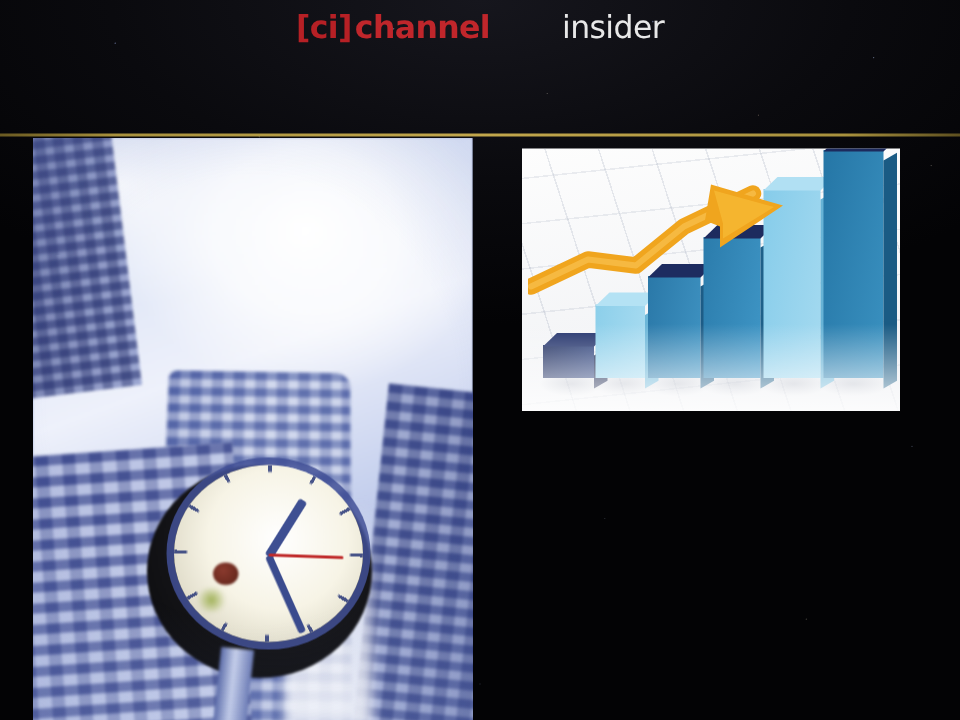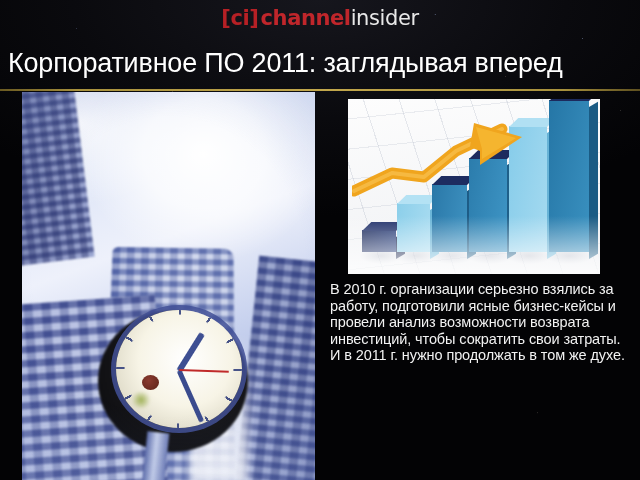--- a/index.html
+++ b/index.html
@@ -75,20 +75,21 @@
     font-style: normal;
   }
   .logo .channel {
     color: #c0262b;
     font-weight: bold;
     margin-left: 2px;
   }
   .logo .insider {
     color: #e8e8e8;
     font-weight: normal;
+    padding-left: 48px;
   }
 
   
   .title-band {
     position: absolute;
     left: 0; top: 36px;
     width: 640px; height: 54px;
     display: flex;
     align-items: center;
   }
@@ -345,23 +346,20 @@
 <div id="slide">
 
   <div class="starfield"></div>
 
   <div class="header">
     <div class="logo">
       <span class="bracket">[</span><span class="ci">ci</span><span class="bracket">]</span><span class="channel">channel</span><span class="insider">insider</span>
     </div>
   </div>
 
-  <div class="title-band">
-    <div class="title">Корпоративное ПО 2011: заглядывая вперед</div>
-  </div>
   <div class="gold-rule"></div>
 
   <div class="photo-clock">
     <div class="pc-sky"></div>
     <div class="pc-tower-l"></div>
     <div class="pc-tower-c"></div>
     <div class="pc-tower-r"></div>
     <div class="pc-tower-bl"></div>
     <div class="pc-glow"></div>
     <div class="pc-clock-body"></div>
@@ -426,16 +424,15 @@
       <path d="M2 70 L40 52 L72 56 L104 30 L150 8" fill="none" stroke="#f0a51e" stroke-width="11" stroke-linejoin="round" stroke-linecap="round"></path>
       <path d="M2 70 L40 52 L72 56 L104 30 L150 8" fill="none" stroke="#f8c04e" stroke-width="4" stroke-linejoin="round" stroke-linecap="round" opacity=".75"></path>
       <path d="M122 2 L170 16 L128 44 L128 30 L118 26 Z" fill="#f0a51e"></path>
       <path d="M124 6 L164 17 L130 38 L130 28 Z" fill="#f6b933" opacity=".8"></path>
     </svg>
 
     <div class="pb-floorshine"></div>
   </div>
 
   <div class="txt-col">
-    <div class="txt-body">В 2010 г. организации серьезно взялись за работу, подготовили ясные бизнес-кейсы и провели анализ возможности возврата инвестиций, чтобы сократить свои затраты. И в 2011 г. нужно продолжать в том же духе.</div>
   </div>
 
 </div>
 
 </body></html>

